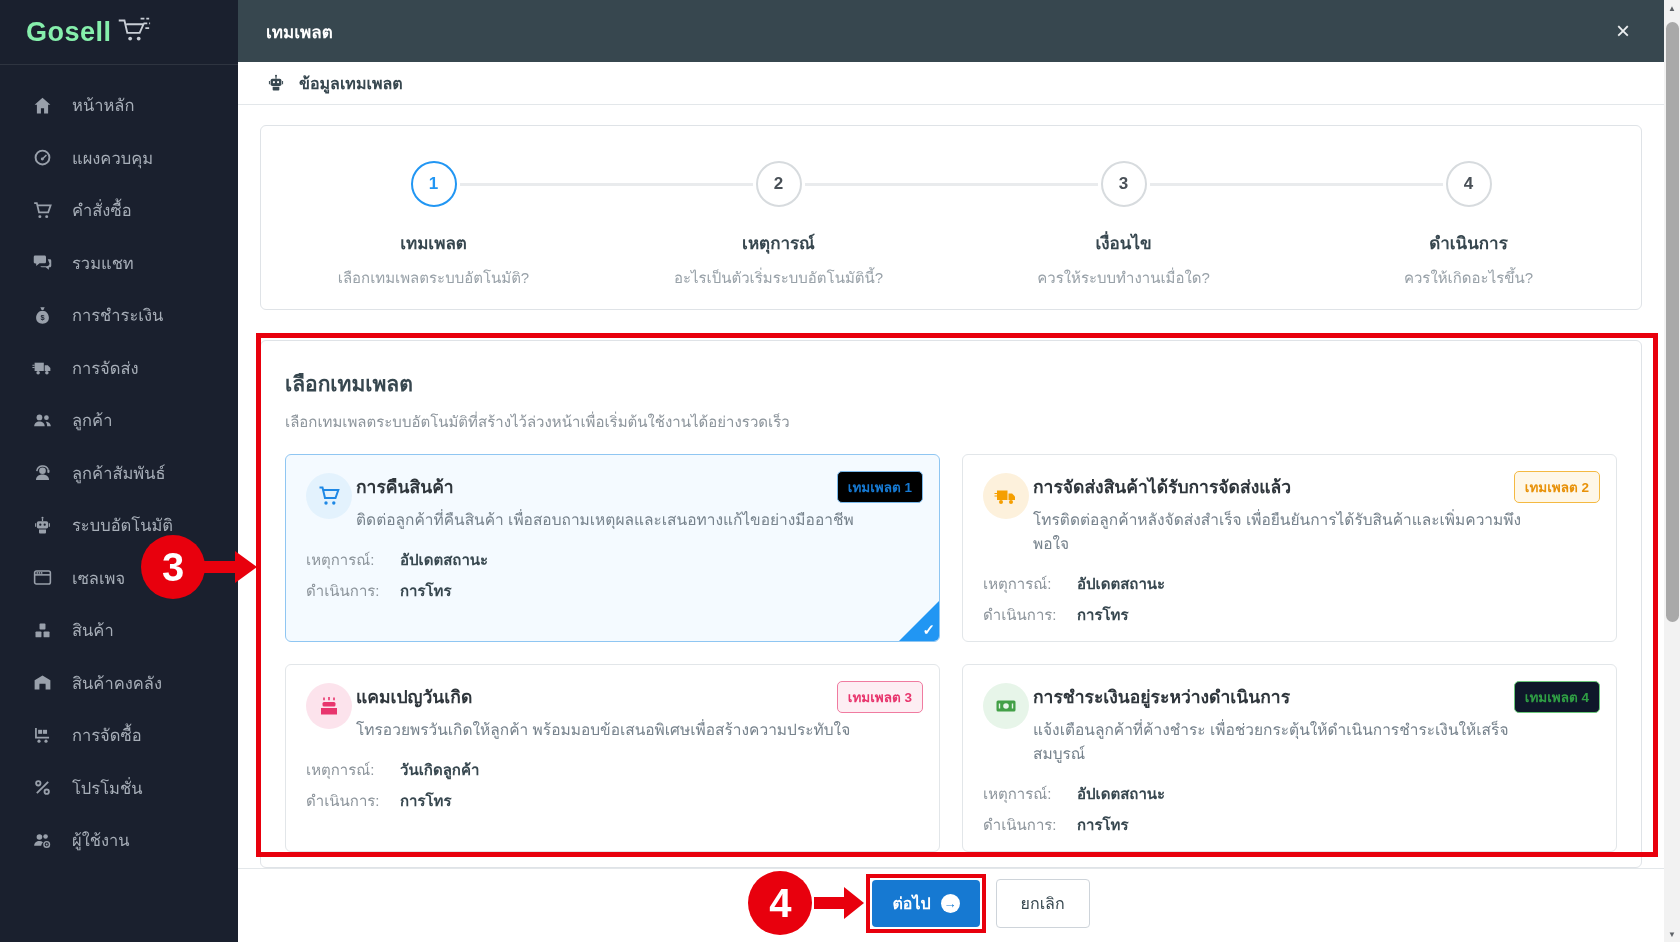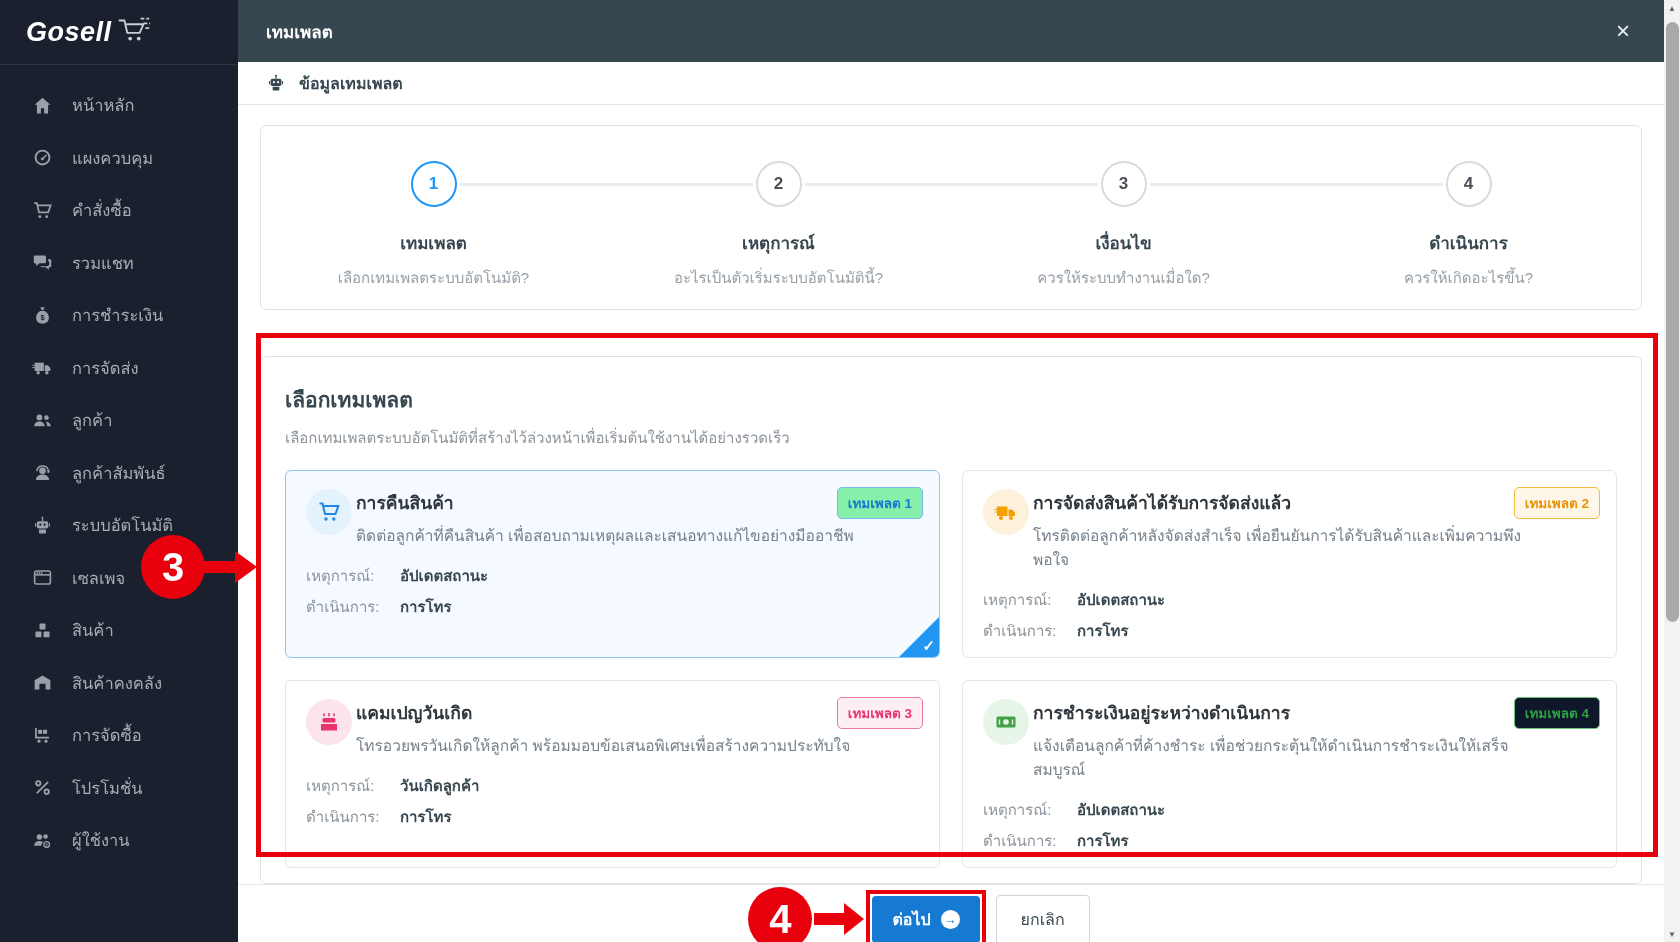--- a/index.html
+++ b/index.html
@@ -2,21 +2,21 @@
 <html><head>
 <meta charset="utf-8">
 <style>
   html,body{margin:0;padding:0;}
   body{width:1680px;height:942px;font-family:"Liberation Sans",sans-serif;overflow:hidden;background:#fff;}
   .app{position:relative;width:1680px;height:942px;overflow:hidden;background:#fff;}
 
   
   .sidebar{position:absolute;left:0;top:0;bottom:0;width:238px;background:#1a202e;z-index:10;}
   .logo{height:64px;display:flex;align-items:center;gap:4px;padding-left:26px;border-bottom:1px solid rgba(255,255,255,.09);}
-  .logo-text{color:#ffffff;font-size:27px;font-weight:bold;font-style:italic;letter-spacing:.5px;}
+  .logo-text{color:#86efac;font-size:27px;font-weight:bold;letter-spacing:.5px;}
   .logo-cart{margin-left:-2px;}
   .nav{padding-top:14px;}
   .nav-item{display:flex;align-items:center;gap:19px;padding-left:32px;height:52.5px;color:#a7aeb8;font-size:16.5px;cursor:pointer;text-align:center;}
   .nav-icon{width:21px;height:21px;flex:none;color:#99a0ab;display:flex;align-items:center;justify-content:center;}
   .nav-icon svg{width:21px;height:21px;}
 
   
   .modal{position:absolute;left:238px;top:0;bottom:6px;width:1426px;background:#fff;display:flex;flex-direction:column;z-index:5;}
   .m-header{height:62px;flex:none;background:#37474f;color:#fff;display:flex;align-items:center;padding:0 34px 0 28px;}
   .m-title{font-size:17px;font-weight:bold;}
@@ -31,37 +31,37 @@
   .line1{left:calc(12.5% + 26px);width:calc(25% - 52px);}
   .line2{left:calc(37.5% + 26px);width:calc(25% - 52px);}
   .line3{left:calc(62.5% + 26px);width:calc(25% - 52px);}
   .step{flex:1;display:flex;flex-direction:column;align-items:center;position:relative;z-index:1;cursor:pointer;}
   .step-circle{width:46px;height:46px;border-radius:50%;background:#fff;border:2px solid #d7dbde;display:flex;align-items:center;justify-content:center;font-weight:bold;font-size:17px;color:#495057;box-sizing:border-box;}
   .step.active .step-circle{border-color:#2196f3;color:#2196f3;}
   .step-label{margin-top:22px;font-weight:bold;font-size:17px;color:#37474f;}
   .step-desc{margin-top:10px;font-size:15px;color:#98a1a8;}
 
   
-  .section{margin-top:46px;border:1px solid #dfe3e7;border-radius:6px;padding:26px 24px 18px;height:528px;box-sizing:border-box;background:#fff;}
+  .section{margin-top:30px;border:1px solid #dfe3e7;border-radius:6px;padding:26px 24px 18px;height:528px;box-sizing:border-box;background:#fff;}
   .sec-title{font-size:21px;font-weight:bold;color:#37474f;}
   .sec-sub{margin-top:10px;font-size:15px;color:#8d959c;}
   .cards{margin-top:20px;display:grid;grid-template-columns:1fr 1fr;gap:22px;grid-auto-rows:1fr;height:398px;}
   .card{position:relative;border:1px solid #e2e6e9;border-radius:6px;padding:18px 20px 14px;background:#fff;box-sizing:border-box;cursor:pointer;}
   .card.selected{border-color:#8fc6f2;background:#f4faff;overflow:hidden;}
   .card-head{display:flex;gap:4px;}
   .icon-circle{width:46px;height:46px;border-radius:50%;display:flex;align-items:center;justify-content:center;flex:none;}
   .icon-circle svg{width:24px;height:24px;}
   .ic1{background:#e3f2fd;color:#1e88e5;}
   .ic2{background:#fdf1dc;color:#f59f00;}
   .ic3{background:#fce3ec;color:#e8356d;}
   .ic4{background:#e7f5e9;color:#43a047;}
   .card-title{font-size:17.5px;font-weight:bold;color:#2f363c;padding-right:100px;}
   .card-desc{margin-top:7px;font-size:15.5px;color:#76828c;line-height:1.55;max-width:500px;}
   .badge{position:absolute;top:16px;right:16px;font-size:13.5px;padding:4px 10px;border-radius:5px;border:1px solid;font-weight:bold;background:#fff;}
-  .b1{color:#1679d2;border-color:#79b8ea;background:#86efac;}
+  .b1{color:#1679d2;border-color:#79b8ea;background:#000000;}
   .b2{color:#e8920a;border-color:#f4b942;background:#fef7e8;}
   .b3{color:#e8356d;border-color:#f07ba0;background:#fdeef3;}
   .b4{color:#2f9e44;border-color:#69c77a;background:#0f172a;}
   .meta{margin-top:16px;font-size:15px;}
   .meta-row{display:flex;margin-top:7px;}
   .meta-label{width:94px;color:#8d959c;flex:none;}
   .meta-value{color:#37474f;font-weight:bold;}
   .check-corner{position:absolute;right:0;bottom:0;width:0;height:0;border-left:40px solid transparent;border-bottom:40px solid #2196f3;}
   .check-mark{position:absolute;right:4px;bottom:2px;color:#fff;font-size:15px;font-weight:bold;}
 

